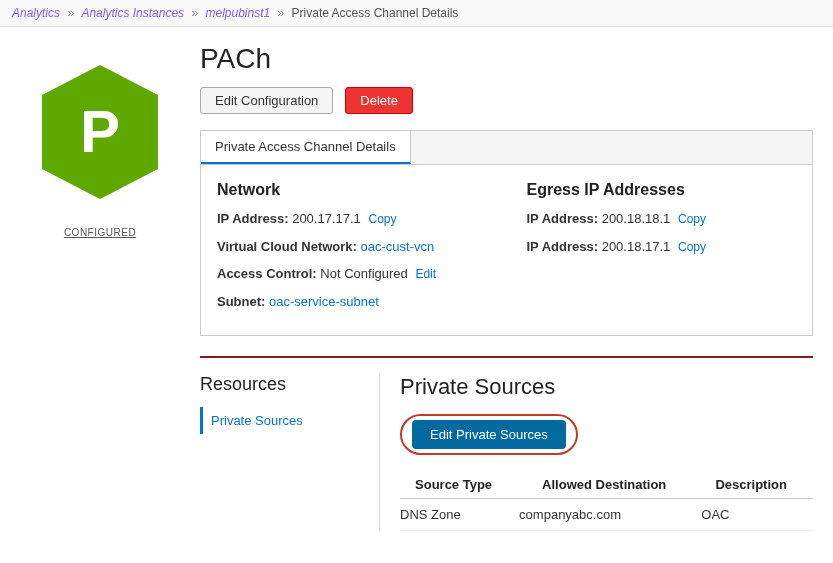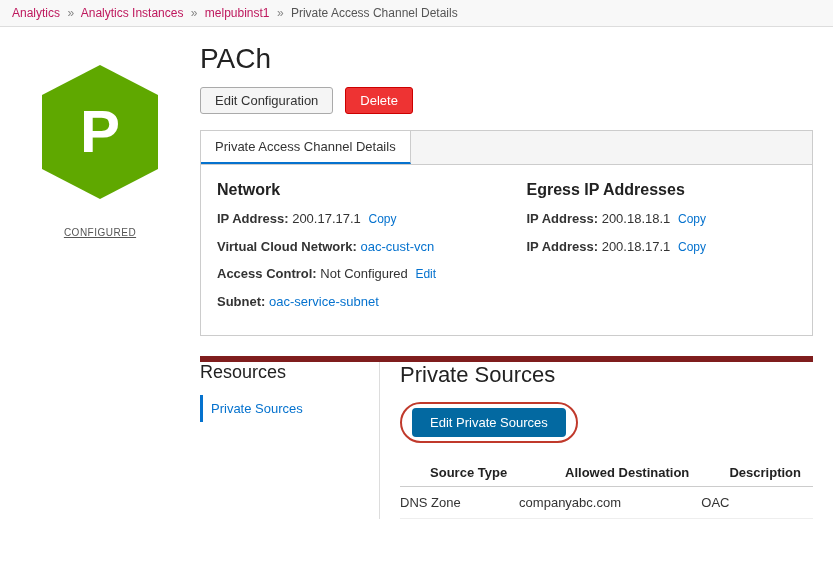--- a/index.html
+++ b/index.html
@@ -6,21 +6,21 @@
     body { font-family: Arial, sans-serif; font-size: 13px; color: #333; background: #fff; }
 
     
     .breadcrumb {
       padding: 6px 12px;
       font-size: 12px;
       color: #555;
       border-bottom: 1px solid #ddd;
       background: #f8f8f8;
     }
-    .breadcrumb a { color: #be185d; text-decoration: none; }
+    .breadcrumb a { color: #8b5cf6; text-decoration: none; font-style: italic; }
     .breadcrumb .sep { margin: 0 4px; color: #888; }
 
     
     .main-container {
       display: flex;
       padding: 16px 20px;
       gap: 20px;
     }
 
     
@@ -155,21 +155,22 @@
       text-decoration: none;
       font-size: 12px;
       margin-left: 4px;
       cursor: pointer;
     }
 
     
     .bottom-section {
       display: flex;
       gap: 0;
-      border-top: 6px solid #7f1d1d;
+      border-top: 2px solid #7f1d1d;
+      padding-top: 16px;
     }
     .resources-panel {
       min-width: 180px;
       padding-right: 20px;
       border-right: 1px solid #ddd;
       margin-right: 20px;
     }
     .resources-title {
       font-size: 18px;
       font-weight: normal;
@@ -210,21 +211,21 @@
       cursor: pointer;
     }
 
     
     .sources-table {
       width: 100%;
       border-collapse: collapse;
       font-size: 13px;
     }
     .sources-table th {
-      text-align: right;
+      text-align: center;
       font-weight: bold;
       padding: 6px 12px 6px 0;
       border-bottom: 1px solid #ccc;
       color: #222;
     }
     .sources-table td {
       padding: 8px 12px 8px 0;
       border-bottom: 1px solid #eee;
       color: #333;
     }

